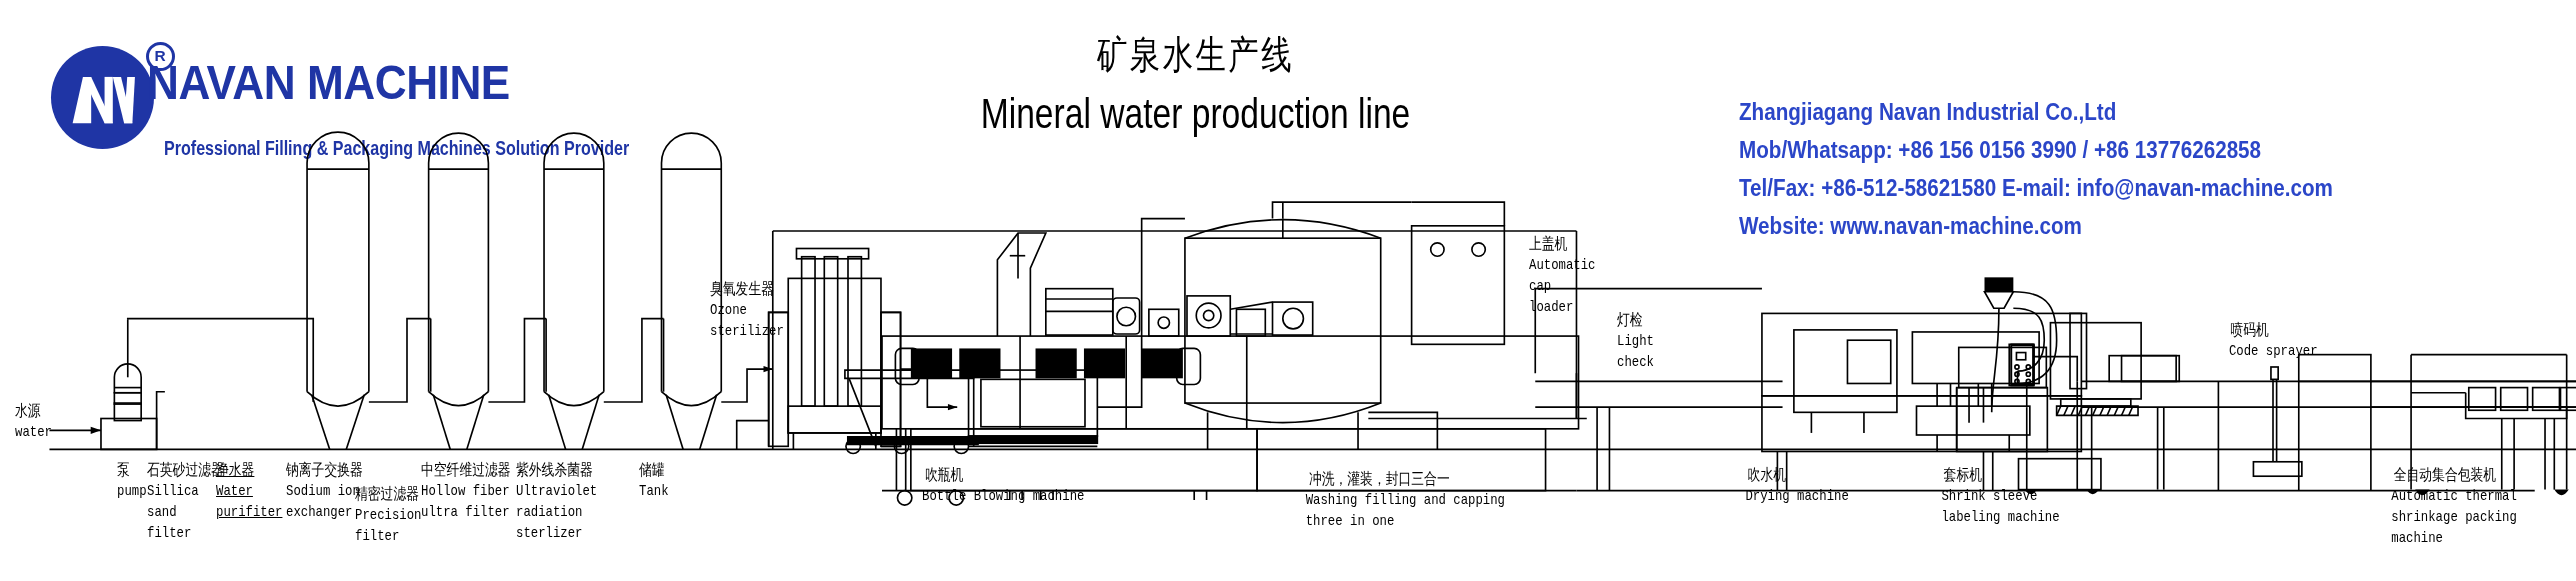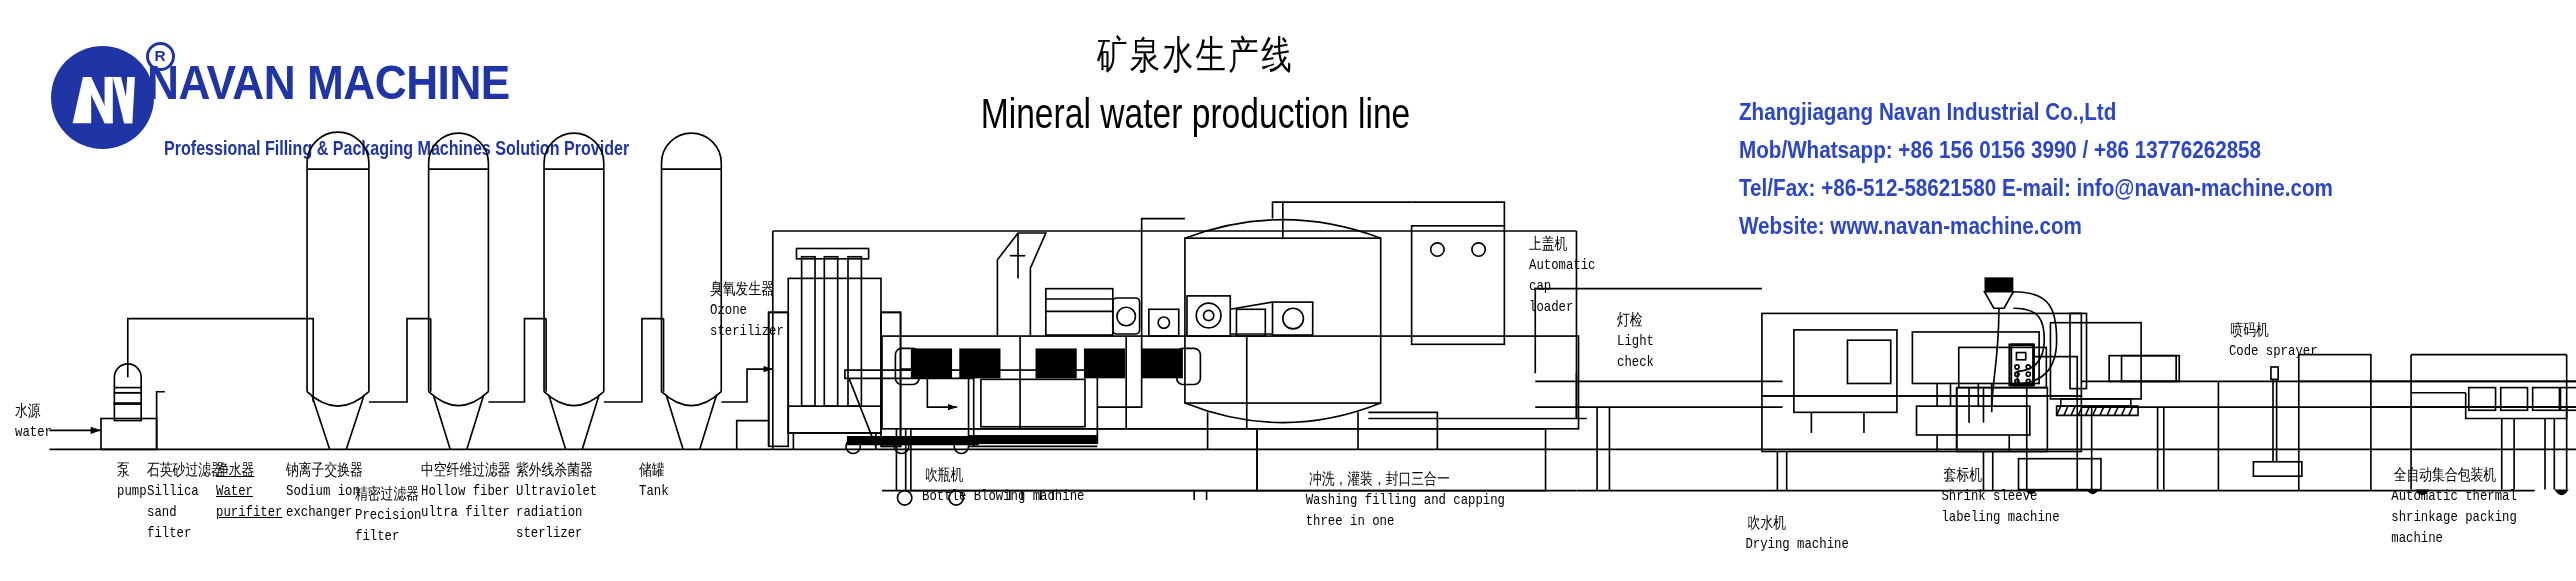--- a/index.html
+++ b/index.html
@@ -549,21 +549,21 @@
     <span class="en">cap</span>
     <span class="en">loader</span>
   </div>
 
   <div class="lbl" style="left:1617px;top:309px;">
     <span class="cn">灯检</span>
     <span class="en">Light</span>
     <span class="en">check</span>
   </div>
 
-  <div class="lbl ctr" style="left:1726px;top:464px;width:216px;margin-top:48px;">
+  <div class="lbl ctr" style="left:1726px;top:464px;width:216px;">
     <span class="cn">吹水机</span>
     <span class="en">Drying machine</span>
   </div>
 
   <div class="lbl ctr" style="left:1922px;top:464px;width:216px;">
     <span class="cn">套标机</span>
     <span class="en">Shrink sleeve</span>
     <span class="en">labeling machine</span>
   </div>
 

